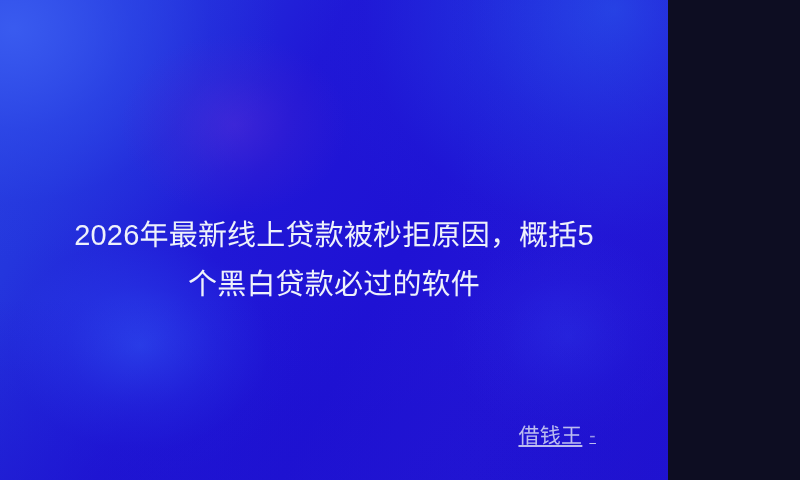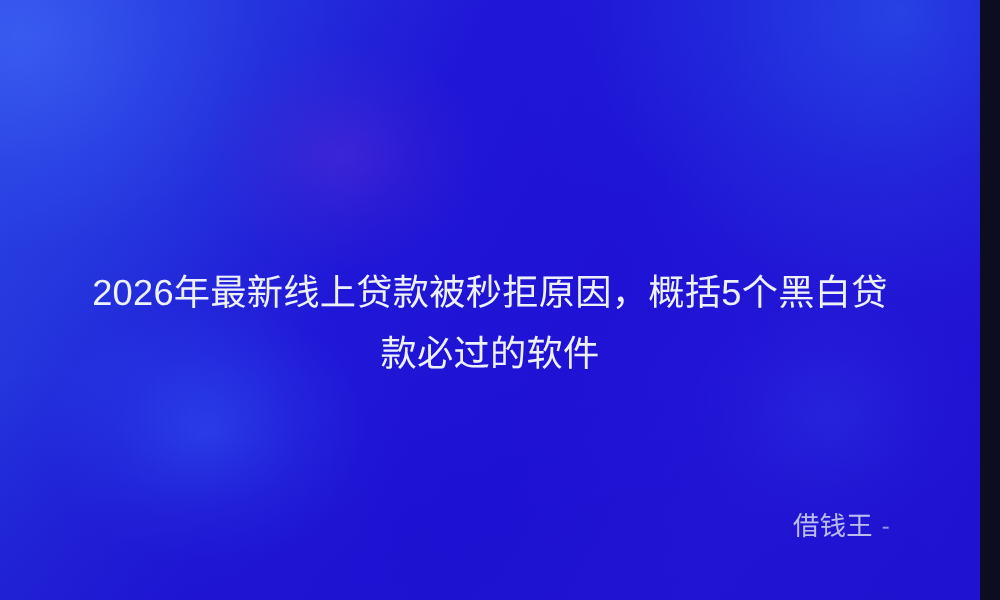--- a/index.html
+++ b/index.html
@@ -8,21 +8,21 @@
     padding: 0;
     background: #0d0d22;
   }
   body {
     font-family: "Liberation Sans", "DejaVu Sans", sans-serif;
   }
 
   
   #banner {
     position: relative;
-    width: 784px;
+    width: 668px;
     height: 480px;
     overflow: hidden;
     background: #2018d2;
     user-select: none;
   }
 
   
   .bg-layer {
     position: absolute;
     inset: 0;
@@ -117,29 +117,30 @@
     line-height: 49px;
     letter-spacing: 0.2px;
     font-weight: 400;
     white-space: pre-line;
   }
 
   
   #watermark {
     position: absolute;
     right: 72px;
-    bottom: 46px;
+    bottom: 32px;
     display: flex;
     align-items: center;
     gap: 7px;
     color: rgba(232, 236, 248, 0.78);
     font-size: 21px;
     line-height: 25px;
     letter-spacing: 0.3px;
     white-space: nowrap;
+    text-decoration: underline;
   }
   #watermark .wm-sep {
     color: rgba(226, 231, 246, 0.62);
     font-size: 19px;
   }
   #watermark .wm-url {
     color: rgba(235, 238, 250, 0.80);
   }
 </style>
 </head>

